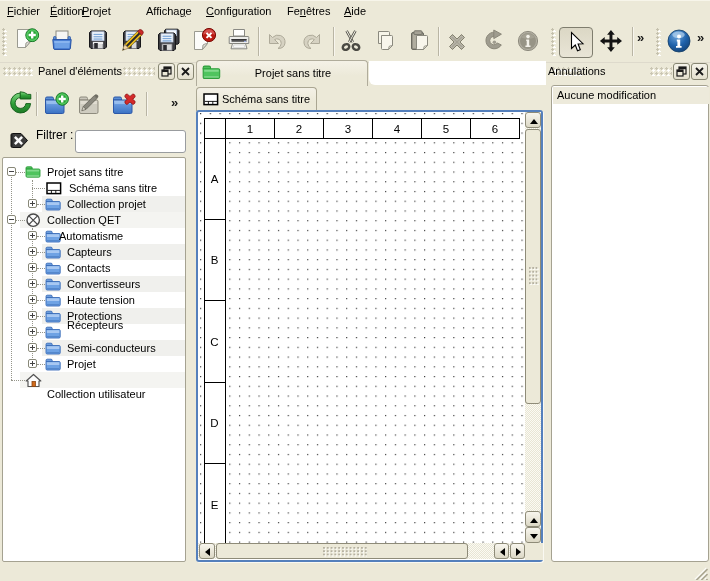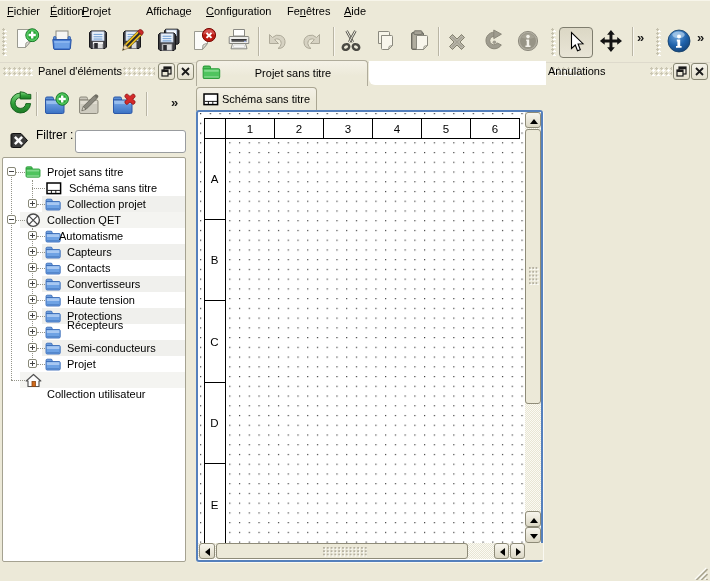--- a/index.html
+++ b/index.html
@@ -465,20 +465,23 @@
           <rect x="3" y="6" width="6" height="6" fill="#ece9d8" stroke="#1a1a1a" stroke-width="1.2"></rect>
           <rect x="3" y="6" width="6" height="2" fill="#1a1a1a"></rect>
         </svg>
       </div>
     <div class="dkbtn" style="left:143px;">
         <svg width="15" height="15" style="position:absolute;left:0;top:0">
           <path d="M4 4 L11 11 M11 4 L4 11" stroke="#1a1a1a" stroke-width="1.8"></path>
         </svg>
       </div>
   </div>
+  <div class="abs" id="undolist" style="left:551px;top:85px;width:158px;height:477px;background:#fff;border:1px solid #a5a291;border-radius:3px;box-sizing:border-box;">
+    <div style="position:absolute;left:1px;top:1px;width:152px;height:17px;background:#edeadb;line-height:17px;padding-left:4px;">Aucune modification</div>
+  </div>
   <svg class="abs" style="left:692px;top:566px" width="16" height="14">
     <g stroke-width="1.7">
       <path d="M14.5 2 L3 13.5" stroke="#fdfcf8"></path>
         <path d="M15.5 3 L4 14.5" stroke="#aca893"></path>
       <path d="M14.5 7 L8 13.5" stroke="#fdfcf8"></path>
         <path d="M15.5 8 L9 14.5" stroke="#aca893"></path>
       <path d="M14.5 12 L13 13.5" stroke="#fdfcf8"></path>
         <path d="M15.5 13 L14 14.5" stroke="#aca893"></path>
     </g>
   </svg>

